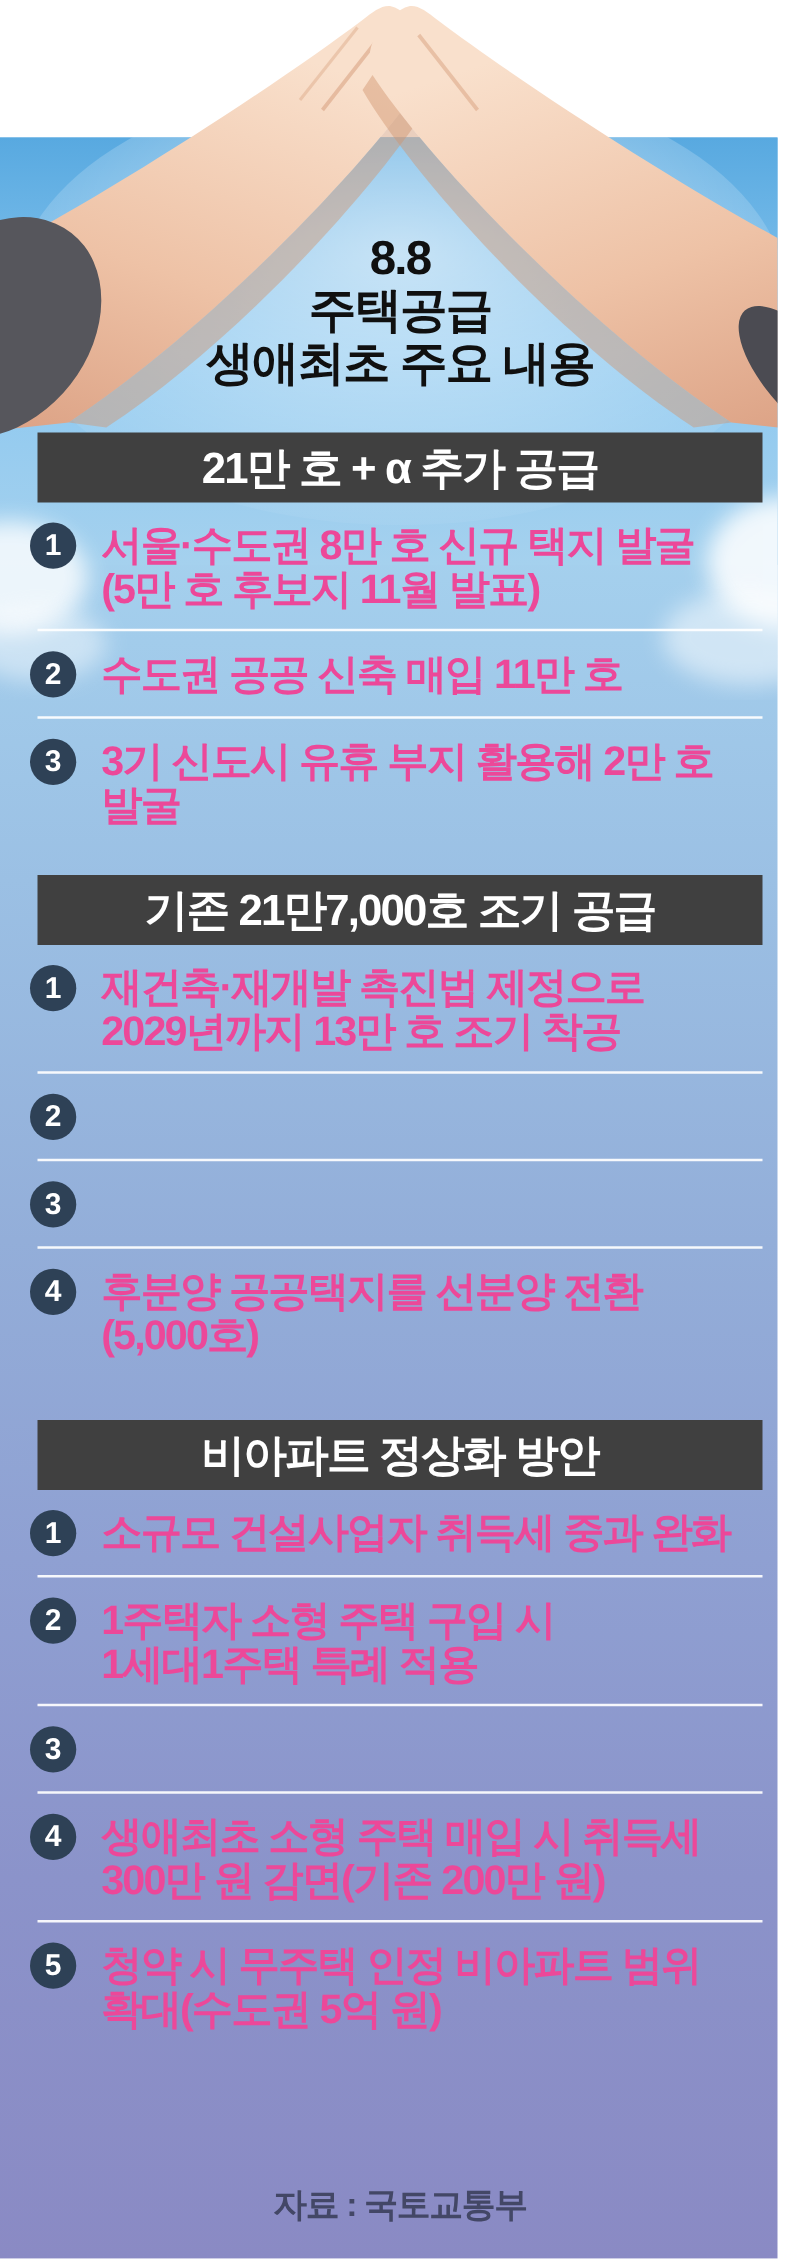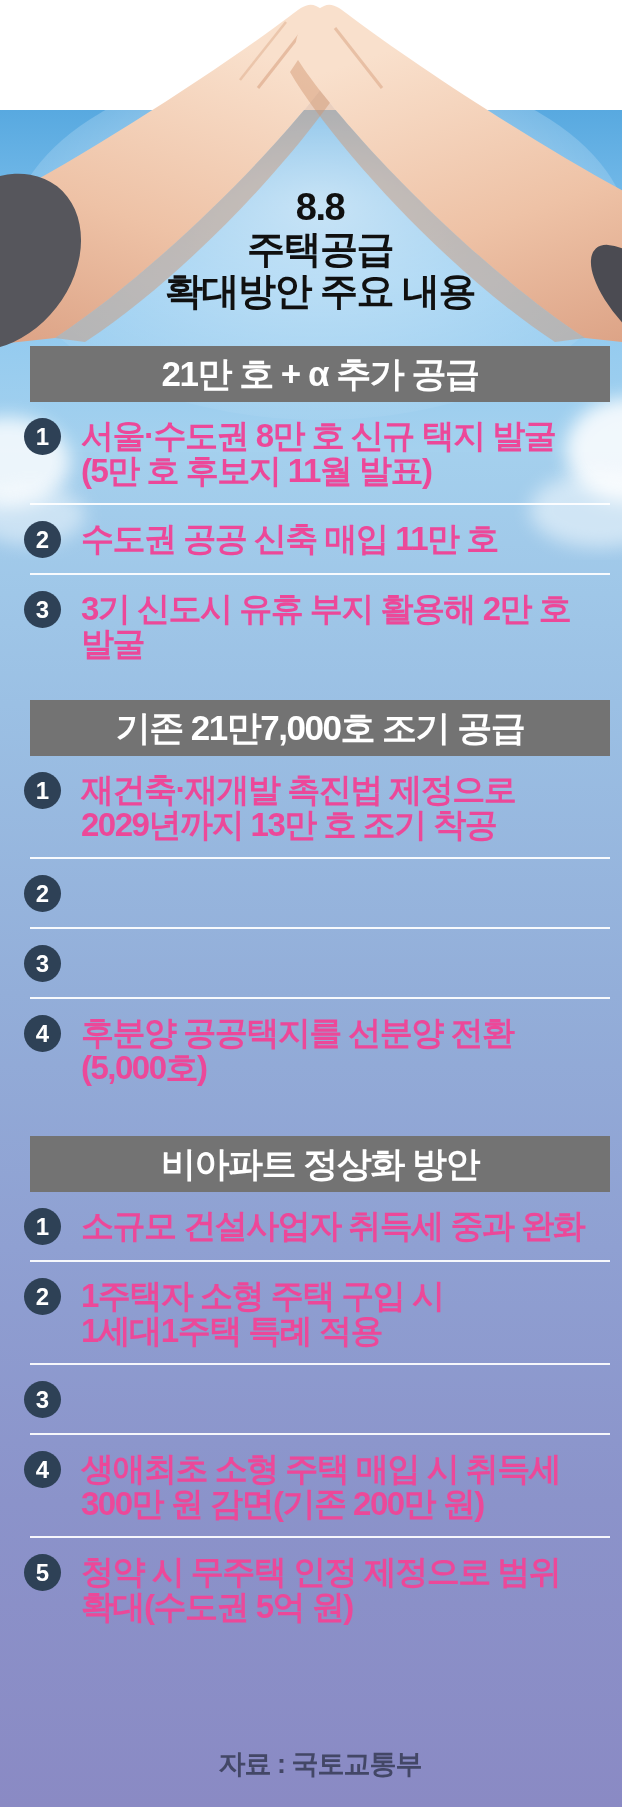--- a/index.html
+++ b/index.html
@@ -26,21 +26,21 @@
     position:absolute;top:186px;left:0;width:640px;z-index:2;
     text-align:center;color:#101010;font-weight:bold;
     font-size:38px;line-height:42px;letter-spacing:-1.5px;
   }
   .title .tline{display:block;}
   .content{position:absolute;top:346px;left:30px;width:580px;z-index:3;}
   .sec{margin:0;}
   .sec.gap-a{margin-bottom:24px;}
   .sec.gap-b{margin-bottom:36px;}
   .banner{
-    height:56px;background:#737373;
+    height:56px;background:#404040;
     display:flex;align-items:center;justify-content:center;
     color:#ffffff;font-weight:bold;font-size:35px;letter-spacing:-1.5px;
   }
   .item{
     display:flex;align-items:flex-start;
     padding:16px 0 15px 0;
     border-bottom:2px solid rgba(255,255,255,0.92);
   }
   .item.last{border-bottom:none;}
   .badge{
@@ -115,21 +115,21 @@
       <path d="M305 28 L258 88" stroke="#d79f7e" stroke-width="3" opacity="0.5" fill="none"></path>
     </g>
 
     <ellipse cx="-2" cy="262" rx="96" ry="74" transform="rotate(-52 -2 262)" fill="#56565c"></ellipse>
     <ellipse cx="644" cy="302" rx="72" ry="30" transform="rotate(48 644 302)" fill="#4b4b52"></ellipse>
   </svg>
 
   <div class="title">
     <span class="tline">8.8</span>
     <span class="tline">주택공급</span>
-    <span class="tline">확대방안 주요 내용</span>
+    <span class="tline">생애최초 주요 내용</span>
   </div>
 
   <div class="content">
 
     <section class="sec gap-a">
       <div class="banner">21만 호 + α 추가 공급</div>
       <div class="item">
         <div class="badge">1</div>
         <div class="txt">
           <span class="ln">서울·수도권 8만 호 신규 택지 발굴</span>
@@ -196,21 +196,21 @@
       <div class="item">
         <div class="badge">4</div>
         <div class="txt">
           <span class="ln">생애최초 소형 주택 매입 시 취득세</span>
           <span class="ln">300만 원 감면(기존 200만 원)</span>
         </div>
       </div>
       <div class="item last">
         <div class="badge">5</div>
         <div class="txt">
-          <span class="ln">청약 시 무주택 인정 제정으로 범위</span>
+          <span class="ln">청약 시 무주택 인정 비아파트 범위</span>
           <span class="ln">확대(수도권 5억 원)</span>
         </div>
       </div>
     </section>
 
   </div>
 
   <div class="source">자료 : 국토교통부</div>
 
 </div>

